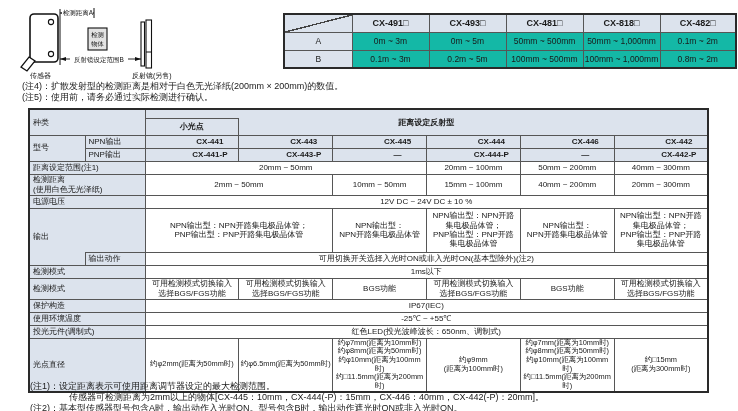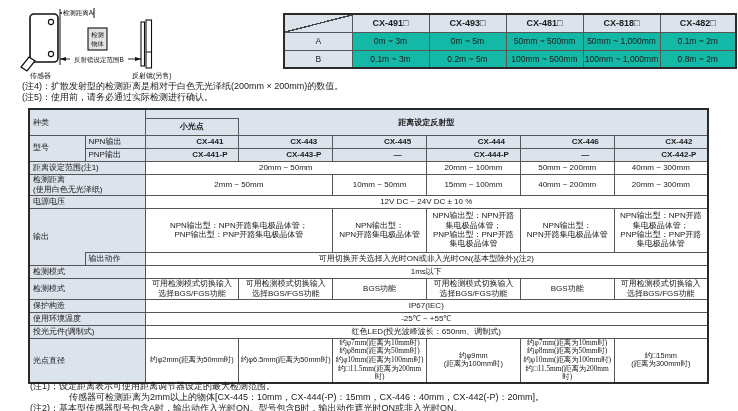--- a/index.html
+++ b/index.html
@@ -46,21 +46,21 @@
   .spec td {
     border: 1px solid #565656; text-align: center; vertical-align: middle;
     padding: 0 1px; line-height: 1.18; background: #fff;
   }
   .spec td.lbl {
     background: #dce3ed; text-align: left; padding: 0 3px;
   }
   .spec td.hd { background: #dce3ed; padding-left: 37px; }
   .bold { font-weight: bold; text-align: right; }
   .pre { white-space: pre-line; }
-  .xs { font-size: 6.8px; font-family: Liberation Serif, serif; }
+  .xs { font-size: 6.8px; }
   .spot { font-size: 7.4px; }
   .h26 { height: 26px; } .h13 { height: 13px; } .h21 { height: 21px; }
   .h44 { height: 44px; } .h30 { height: 30px; }
   .nbr { border-right: none !important; margin-left: 44px; }
   .nbl { border-left: none !important; }
   .kindcell { position: relative; padding: 0 !important; }
   .kogakuten {
     position: absolute; left: 0; top: 8px; bottom: 0; width: 16.666%;
     border-top: 1px solid #565656; border-right: 1px solid #565656;
     background: #dce3ed; display: flex; align-items: center; justify-content: center;

